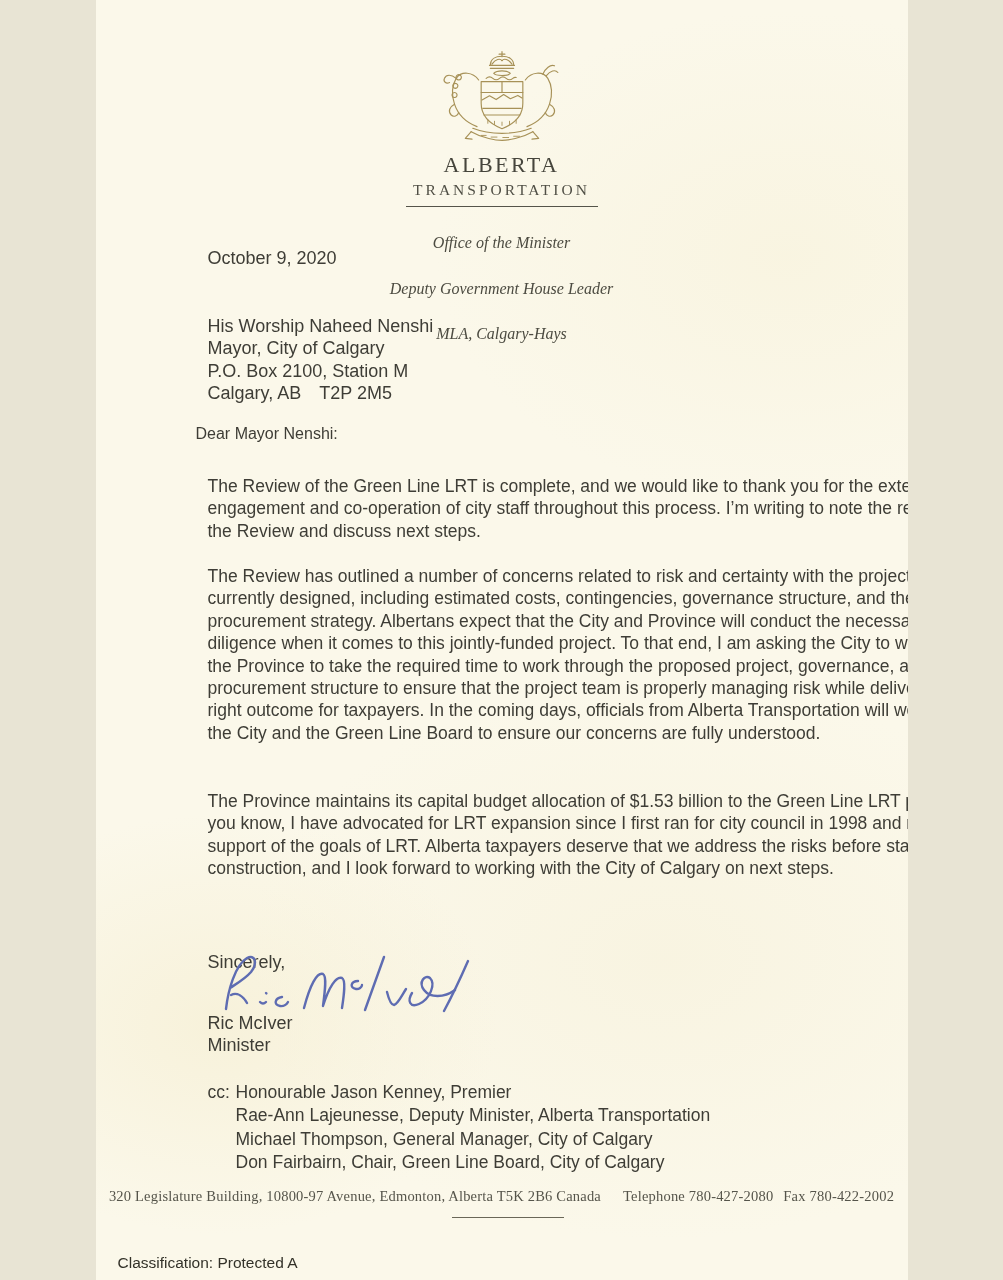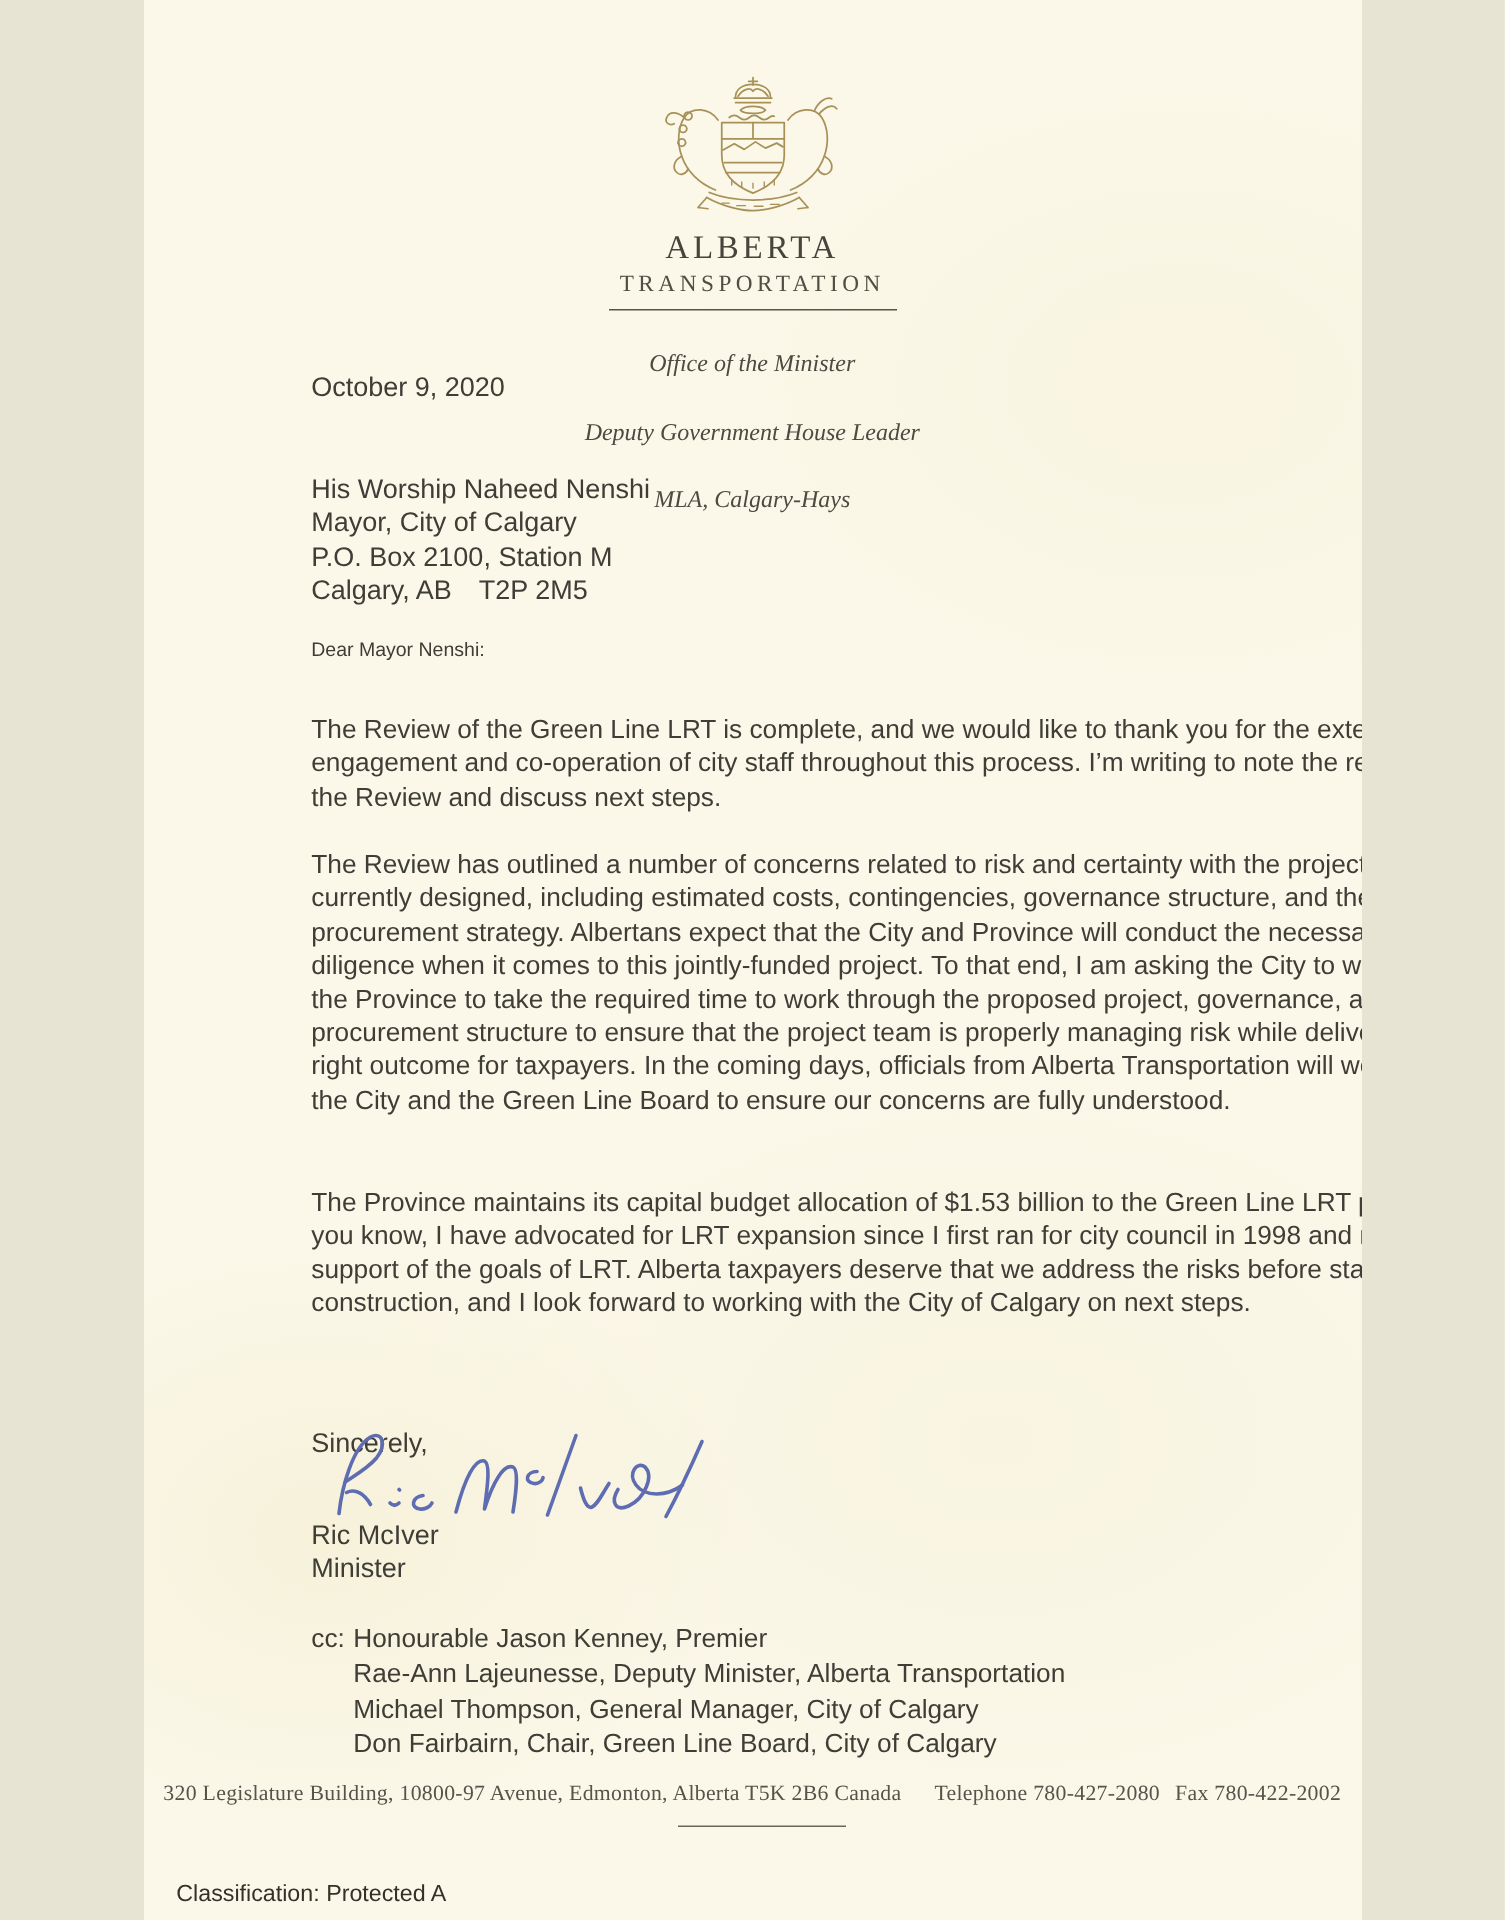--- a/index.html
+++ b/index.html
@@ -55,22 +55,22 @@
   .date-line {
     position: absolute; left: 112px; top: 248px;
     font-size: 18px;
     text-align: center;
   }
   .recipient {
     position: absolute; left: 112px; top: 315px;
     font-size: 18px; line-height: 22.4px;
   }
   .salutation {
-    position: absolute; left: 112px; top: 425px;
-    font-size: 13px;
+    position: absolute; left: 100px; top: 425px;
+    font-size: 16px;
   }
   .para {
     position: absolute; left: 112px; width: 782px;
     font-size: 17.5px; line-height: 22.4px;
     text-align: left;
   }
   .p1 { top: 475px; }
   .p2 { top: 565px; }
   .p3 { top: 790px; }
   .valediction {

